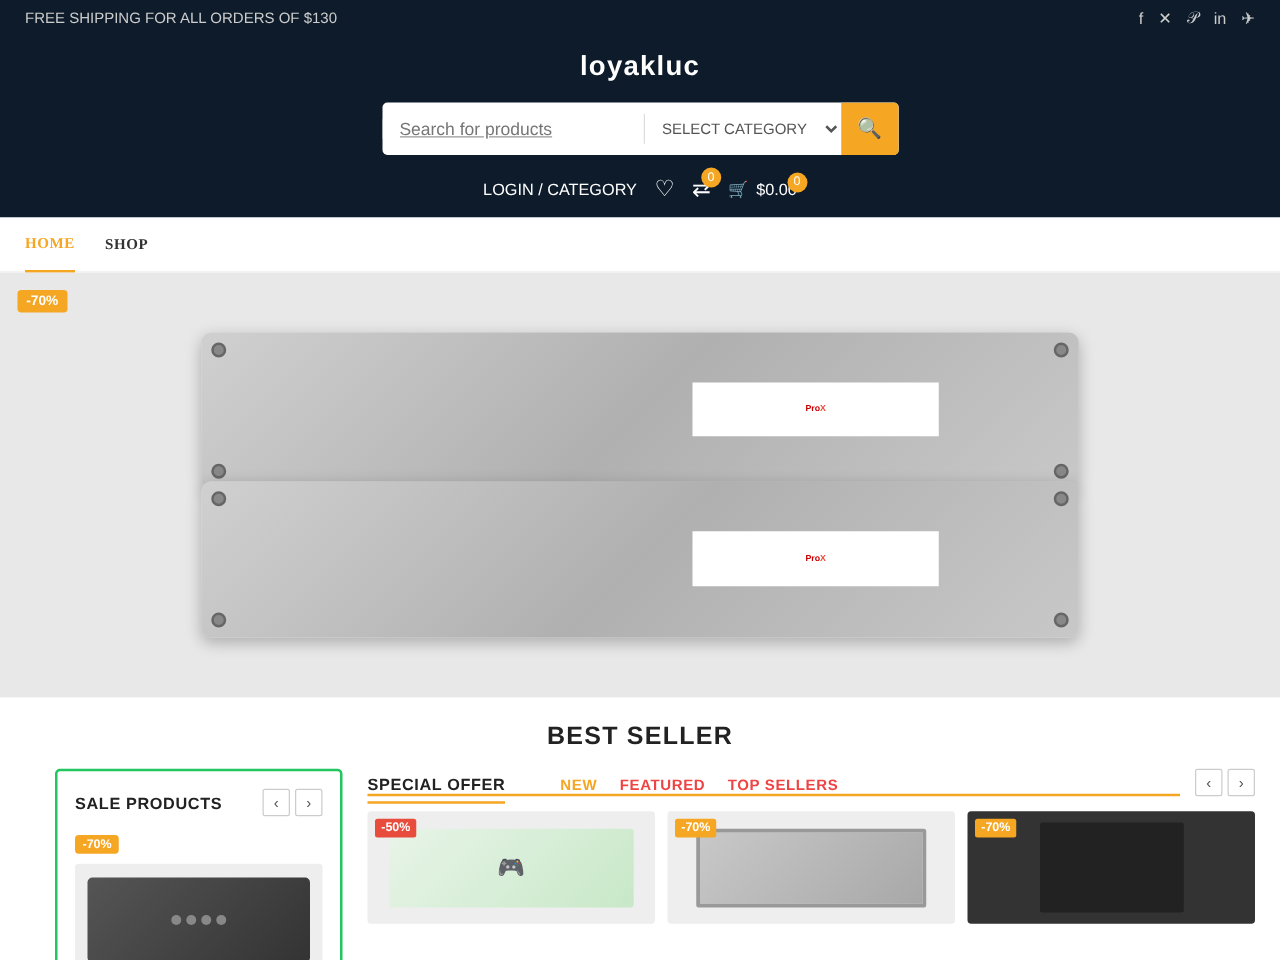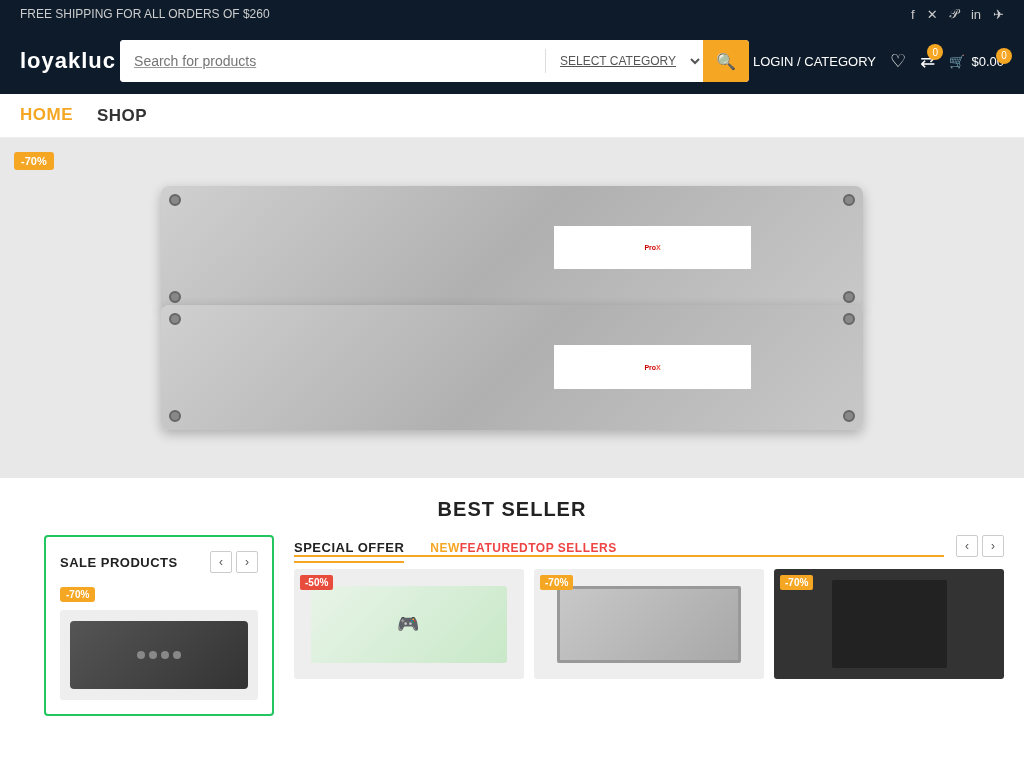--- a/index.html
+++ b/index.html
@@ -25,21 +25,22 @@
       font-size: 13px;
       cursor: pointer;
     }
 
     
     .header {
       background: #0d1b2a;
       padding: 12px 20px;
       display: flex;
       align-items: center;
-      gap: 4px;
+      gap: 16px;
+      flex-direction: column;
     }
     .logo {
       color: #fff;
       font-size: 22px;
       font-weight: bold;
       letter-spacing: 1px;
       white-space: nowrap;
     }
     .search-bar {
       flex: 1;
@@ -67,21 +68,20 @@
     }
     .category-select {
       border: none;
       outline: none;
       padding: 0 10px;
       font-size: 12px;
       color: #555;
       background: transparent;
       cursor: pointer;
       height: 100%;
-      text-decoration: underline;
     }
     .search-btn {
       background: #f5a623;
       border: none;
       width: 46px;
       height: 42px;
       display: flex;
       align-items: center;
       justify-content: center;
       cursor: pointer;
@@ -134,27 +134,28 @@
     .nav {
       background: #fff;
       border-bottom: 1px solid #eee;
       padding: 0 20px;
       display: flex;
       align-items: center;
       gap: 24px;
       height: 44px;
     }
     .nav-item {
-      font-size: 17px;
+      font-size: 12px;
       font-weight: 600;
       text-transform: uppercase;
       color: #333;
       cursor: pointer;
       letter-spacing: 0.5px;
       padding: 14px 0;
+      font-family: Liberation Serif, serif;
     }
     .nav-item.active {
       color: #f5a623;
       border-bottom: 2px solid #f5a623;
     }
 
     
     .hero {
       display: flex;
       gap: 0;
@@ -429,21 +430,21 @@
     .so-products {
       display: flex;
       gap: 10px;
     }
     .so-product {
       flex: 1;
       position: relative;
     }
     .so-product-img {
       width: 100%;
-      height: 110px;
+      height: 90px;
       background: #eee;
       border-radius: 3px;
       overflow: hidden;
       display: flex;
       align-items: center;
       justify-content: center;
       position: relative;
     }
     .so-badge {
       position: absolute;
@@ -482,21 +483,21 @@
       width: 50%;
       height: 80%;
       background: #222;
       border-radius: 2px;
     }
   </style>
 </head>
 <body>
 
 <div class="top-bar">
-  <span>FREE SHIPPING FOR ALL ORDERS OF $260</span>
+  <span>FREE SHIPPING FOR ALL ORDERS OF $130</span>
   <div class="top-bar-social">
     <span class="social-icon">f</span>
     <span class="social-icon">✕</span>
     <span class="social-icon">𝒫</span>
     <span class="social-icon">in</span>
     <span class="social-icon">✈</span>
   </div>
 </div>
 
 <div class="header">
@@ -589,21 +590,21 @@
           <div class="knob"></div>
           <div class="knob"></div>
           <div class="knob"></div>
         </div>
       </div>
     </div>
   </div>
 
   <div class="special-offer-box">
     <div style="display:flex;align-items:flex-end;justify-content:space-between;margin-bottom:12px;">
-      <div style="display:flex;align-items:flex-end;border-bottom:2px solid #f5a623;padding-bottom:0;width:calc(100% - 60px);">
+      <div style="display:flex;align-items:flex-end;gap:18px;border-bottom:2px solid #f5a623;padding-bottom:0;width:calc(100% - 60px);">
         <span class="so-title">SPECIAL OFFER</span>
         <span class="so-tab active">NEW</span>
         <span class="so-tab">FEATURED</span>
         <span class="so-tab">TOP SELLERS</span>
       </div>
       <div class="so-nav-arrows">
         <button class="so-nav-arrow">‹</button>
         <button class="so-nav-arrow">›</button>
       </div>
     </div>

